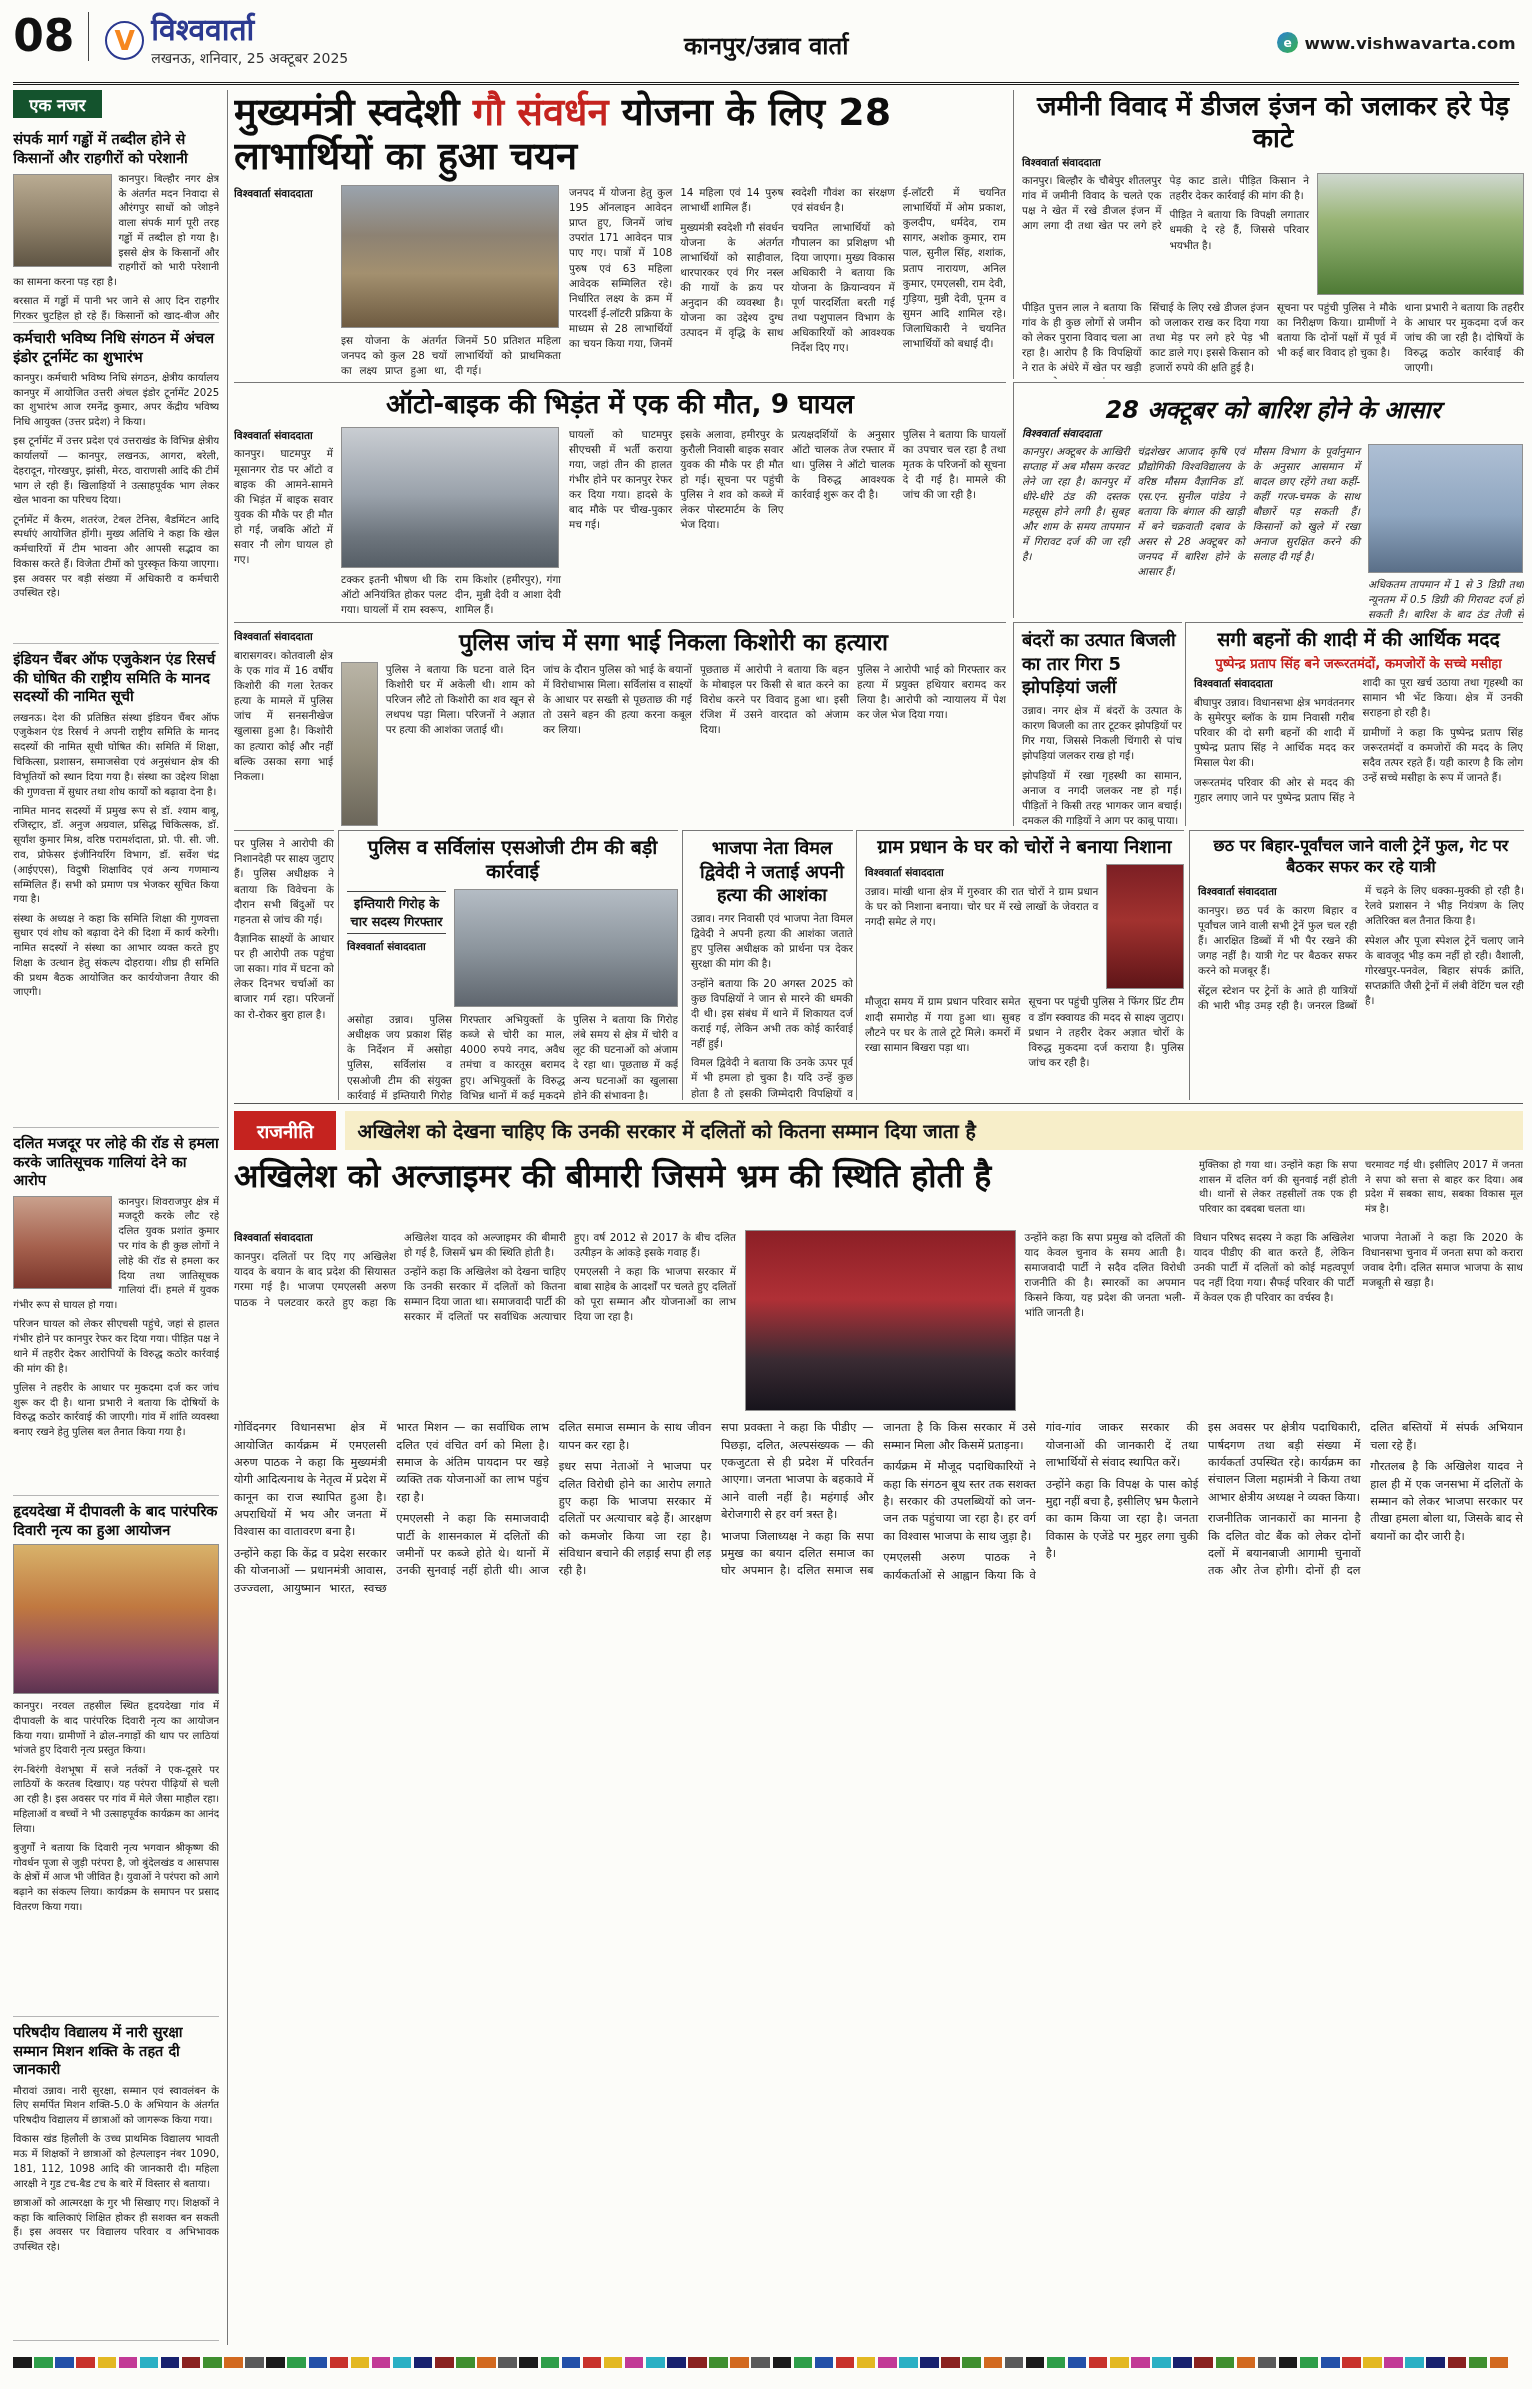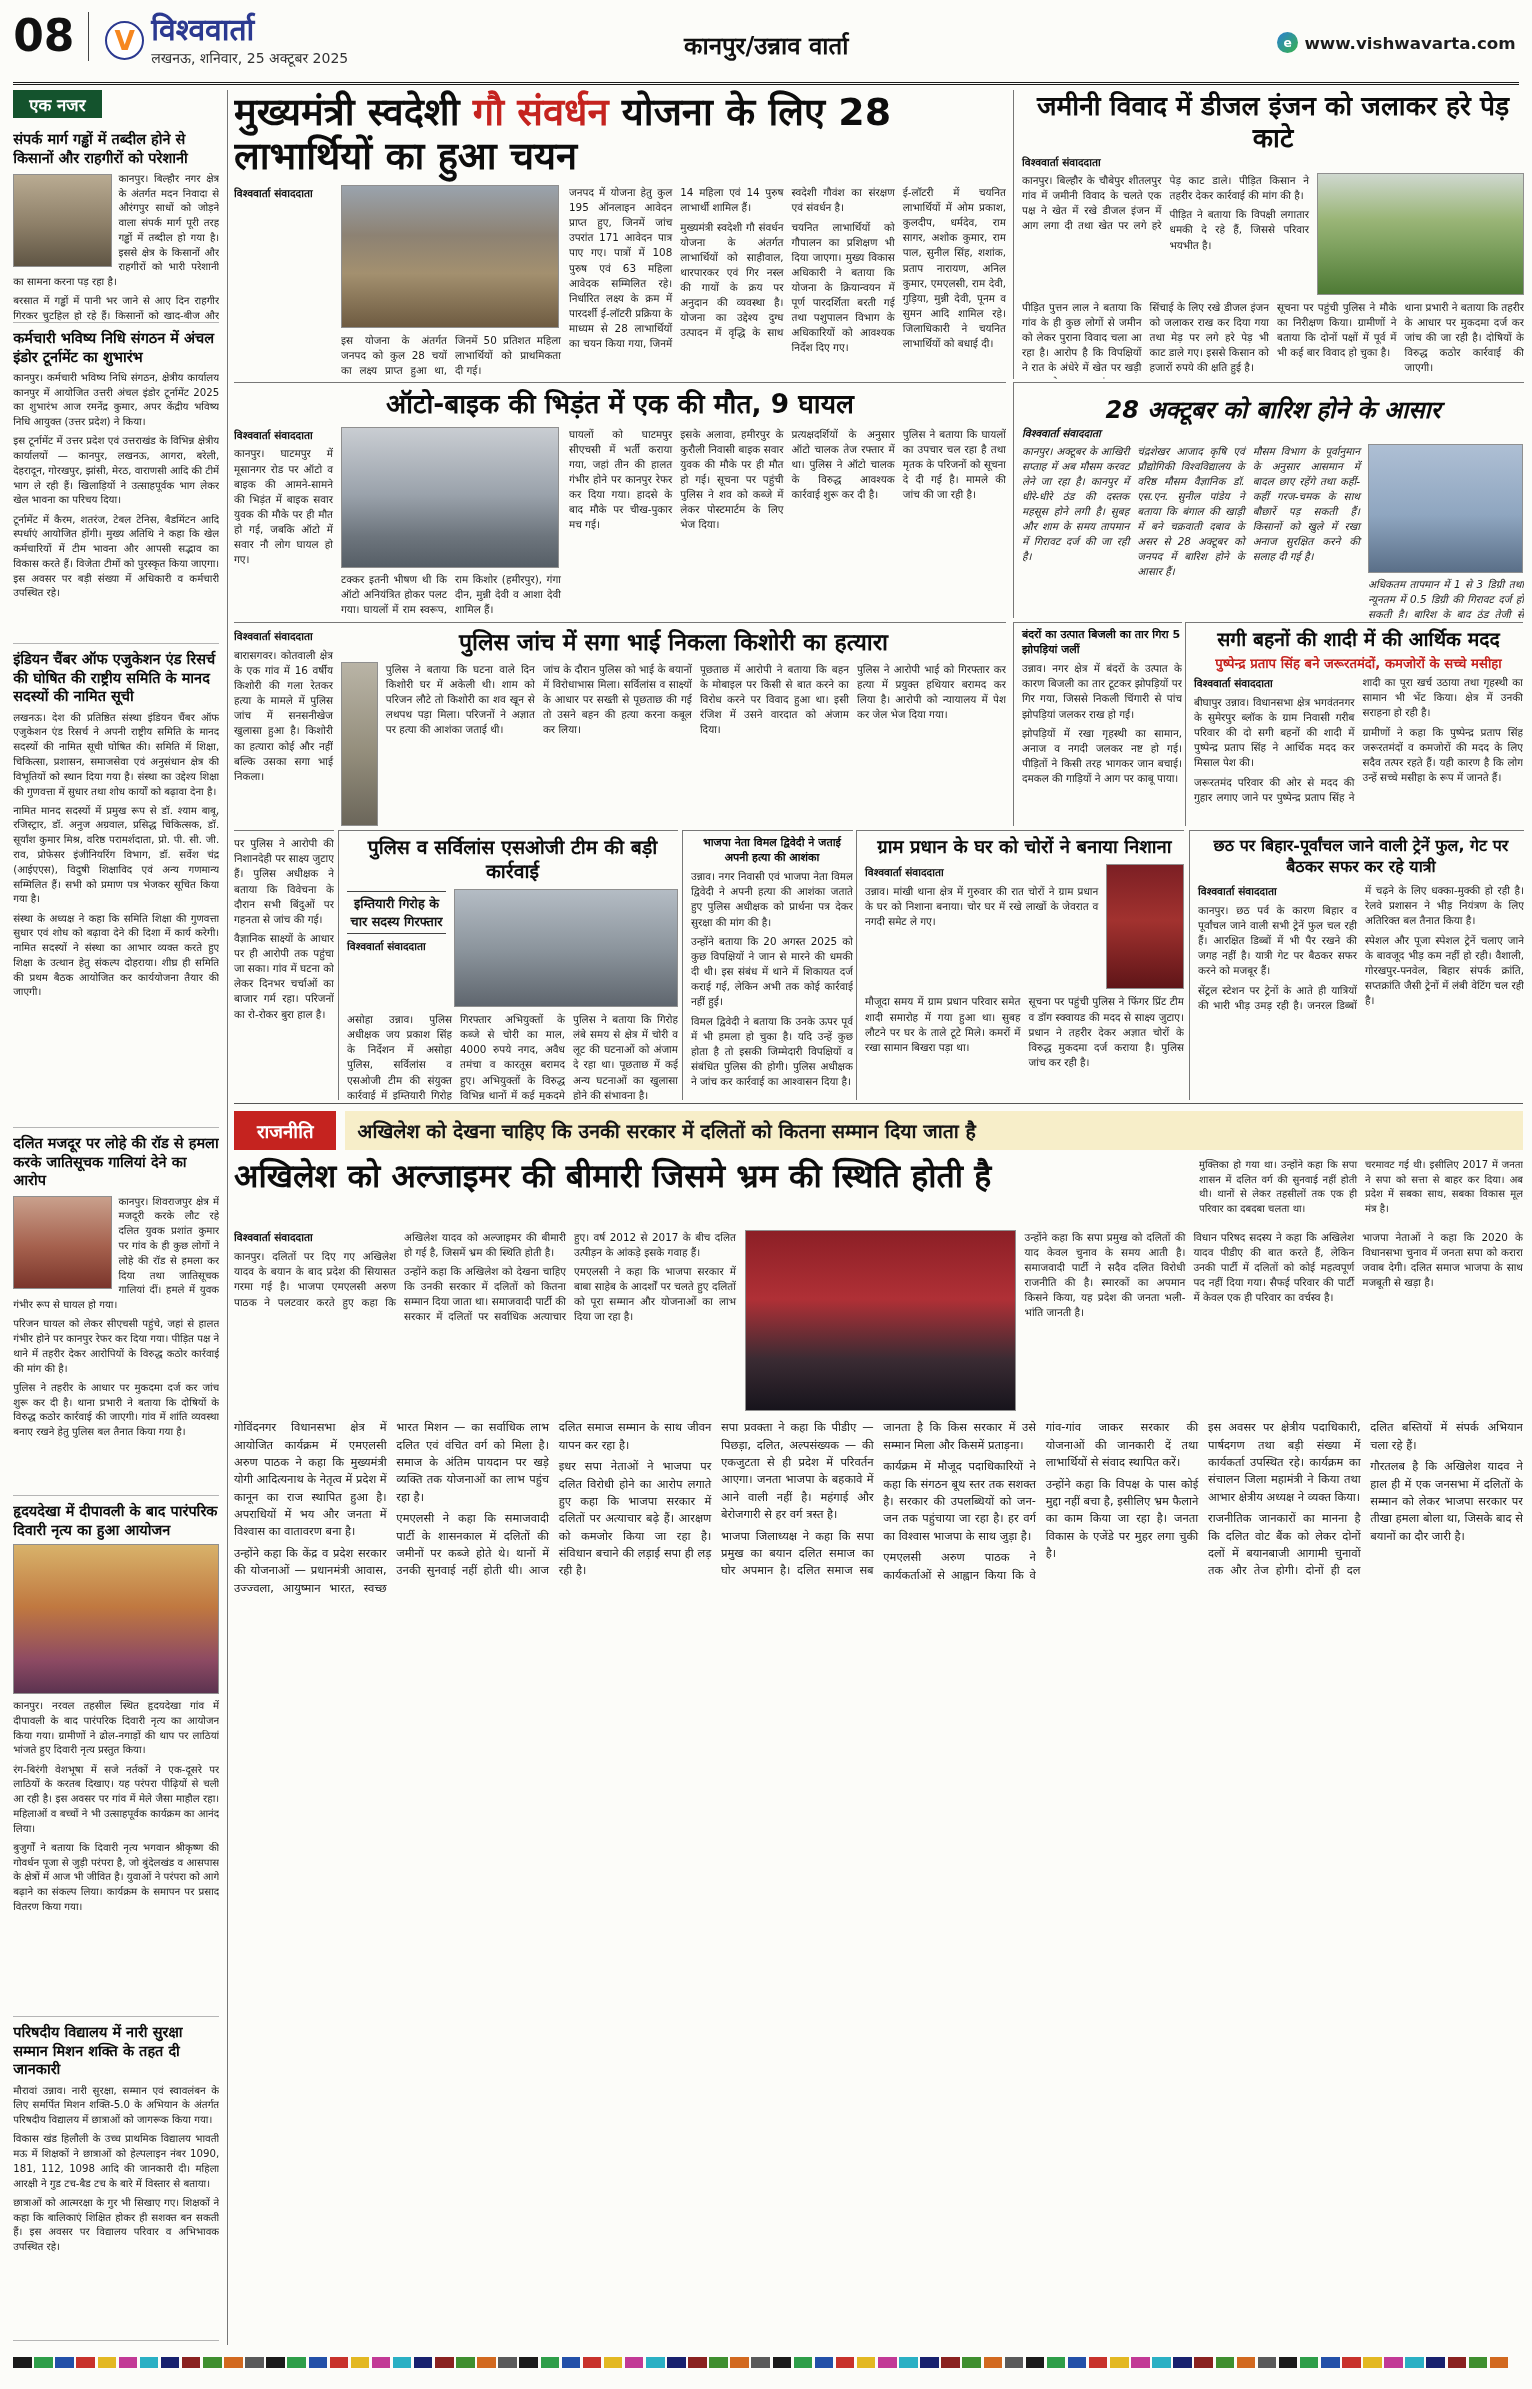--- a/index.html
+++ b/index.html
@@ -18,21 +18,21 @@
   .hl{font-weight:700;color:#0d0d0d;line-height:1.22;}
   .ctr{text-align:center;}
   .red{color:#c5231f;}
   .s43{font-size:38px;line-height:1.16;}
   .s36{font-size:32px;line-height:1.15;}
   .s30{font-size:26.4px;}
   .s27{font-size:24px;}
   .s26{font-size:23px;}
   .s22{font-size:19.4px;}
   .s21{font-size:18.5px;}
-  .s19{font-size:11px;line-height:1.3;}
+  .s19{font-size:18px;line-height:1.3;}
   .s18{font-size:16px;line-height:1.3;}
   .subhead{color:#c5231f;font-weight:700;font-size:13.2px;text-align:center;line-height:1.3;margin:2.6px 0 3.5px;}
   .boxhead{font-weight:700;font-size:12.8px;text-align:center;line-height:1.35;margin:1.8px 0 4.4px;border-top:1.3px solid #444;border-bottom:1.3px solid #444;padding:3.5px 0;}
   .w112{flex:0 0 99px;}
   .w250{flex:0 0 220px;}
   .w326{flex:0 0 287px;}
   .w384{flex:0 0 338px;}
   .w570{flex:0 0 502px;}
   .photo{border:0.9px solid #8f8f8f;}
   .ph-lead{width:218px;height:143px;background:linear-gradient(180deg,#9aa3ad 0%,#8d8273 35%,#a3906f 62%,#6e5b41 100%);}

